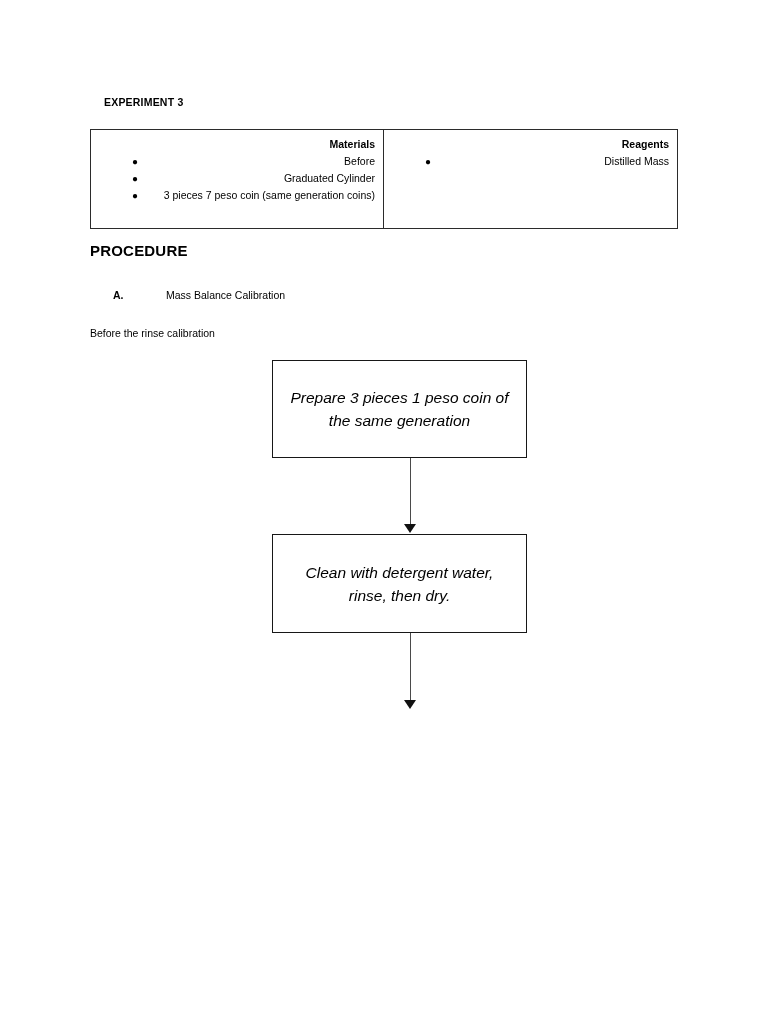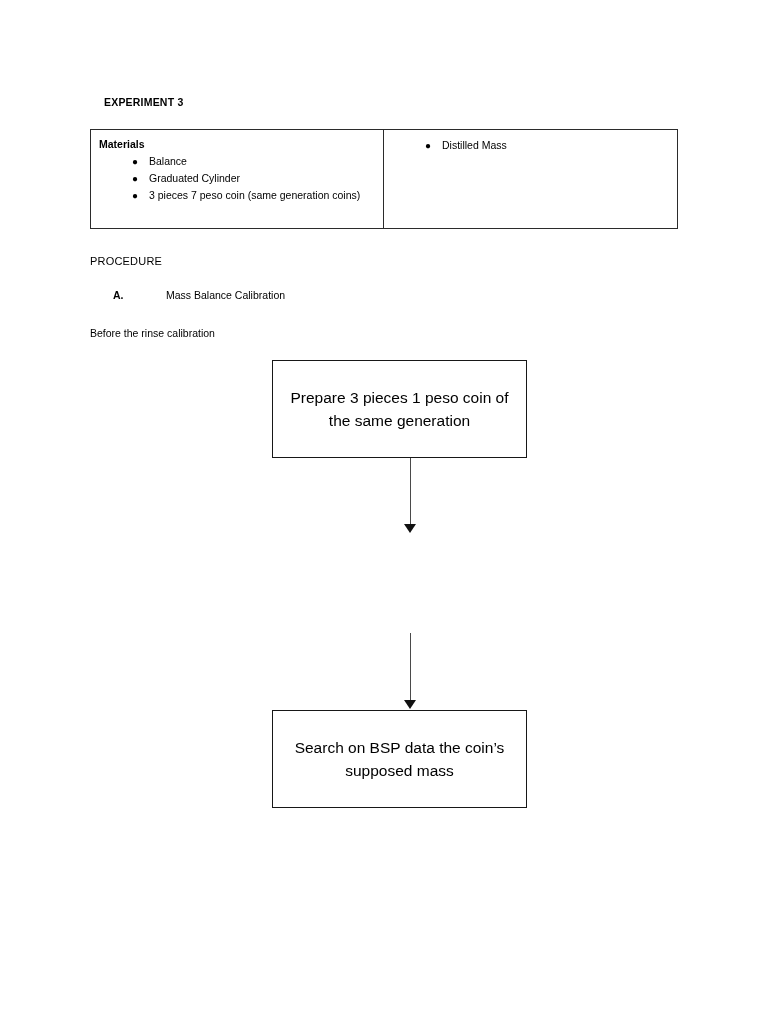--- a/index.html
+++ b/index.html
@@ -43,20 +43,21 @@
     width: 588px;
     height: 100px;
     border: 1px solid #2b2b2b;
     box-sizing: border-box;
     display: flex;
   }
   .table-cell {
     box-sizing: border-box;
     padding: 7px 8px 0 8px;
     position: relative;
+    text-align: right;
   }
   .cell-materials {
     width: 294px;
     border-right: 1px solid #2b2b2b;
   }
   .cell-reagents {
     width: 294px;
   }
   .cell-heading {
     font-size: 10.5px;
@@ -81,23 +82,23 @@
     left: 33px;
     top: 0;
     font-size: 10px;
     line-height: 17px;
   }
 
   
   .procedure-heading {
     position: absolute;
     left: 90px;
-    top: 254px;
-    font-size: 11px;
-    font-weight: normal;
+    top: 244px;
+    font-size: 15px;
+    font-weight: bold;
     letter-spacing: 0.2px;
     line-height: 14px;
   }
   .lettered-item {
     position: absolute;
     left: 113px;
     top: 288px;
     font-size: 10.5px;
     line-height: 15px;
     white-space: nowrap;
@@ -120,20 +121,21 @@
   }
 
   
   .flowchart {
     position: absolute;
     left: 0;
     top: 0;
     width: 768px;
     height: 1024px;
     pointer-events: none;
+    font-style: italic;
   }
   .flow-box {
     position: absolute;
     left: 272px;
     width: 255px;
     border: 1.4px solid #171717;
     box-sizing: border-box;
     background: #ffffff;
     display: flex;
     align-items: center;
@@ -175,34 +177,35 @@
 
   <div class="doc-title">EXPERIMENT 3</div>
 
   <div class="materials-table">
 
     <div class="table-cell cell-materials">
       <div class="cell-heading">Materials</div>
       <ul class="bullet-list">
         <li class="bullet-item">
           <span class="dot">●</span>
-          <span>Balance</span>
+          <span>Before</span>
         </li>
         <li class="bullet-item">
           <span class="dot">●</span>
           <span>Graduated Cylinder</span>
         </li>
         <li class="bullet-item">
           <span class="dot">●</span>
           <span>3 pieces 7 peso coin (same generation coins)</span>
         </li>
       </ul>
     </div>
 
     <div class="table-cell cell-reagents">
+      <div class="cell-heading">Reagents</div>
       <ul class="bullet-list">
         <li class="bullet-item">
           <span class="dot">●</span>
           <span>Distilled Mass</span>
         </li>
       </ul>
     </div>
 
   </div>
 
@@ -214,21 +217,21 @@
 
   <div class="intro-line">Before the rinse calibration</div>
 
   <div class="flowchart">
 
     <div class="flow-box flow-box-1">Prepare 3 pieces 1 peso coin of the same generation</div>
 
     <div class="connector connector-1"></div>
     <div class="arrowhead arrowhead-1"></div>
 
+    <div class="flow-box flow-box-2">Clean with detergent water, rinse, then dry.</div>
 
     <div class="connector connector-2"></div>
     <div class="arrowhead arrowhead-2"></div>
 
-    <div class="flow-box flow-box-3">Search on BSP data the coin’s supposed mass</div>
 
   </div>
 
 </div>
 
 </body></html>

